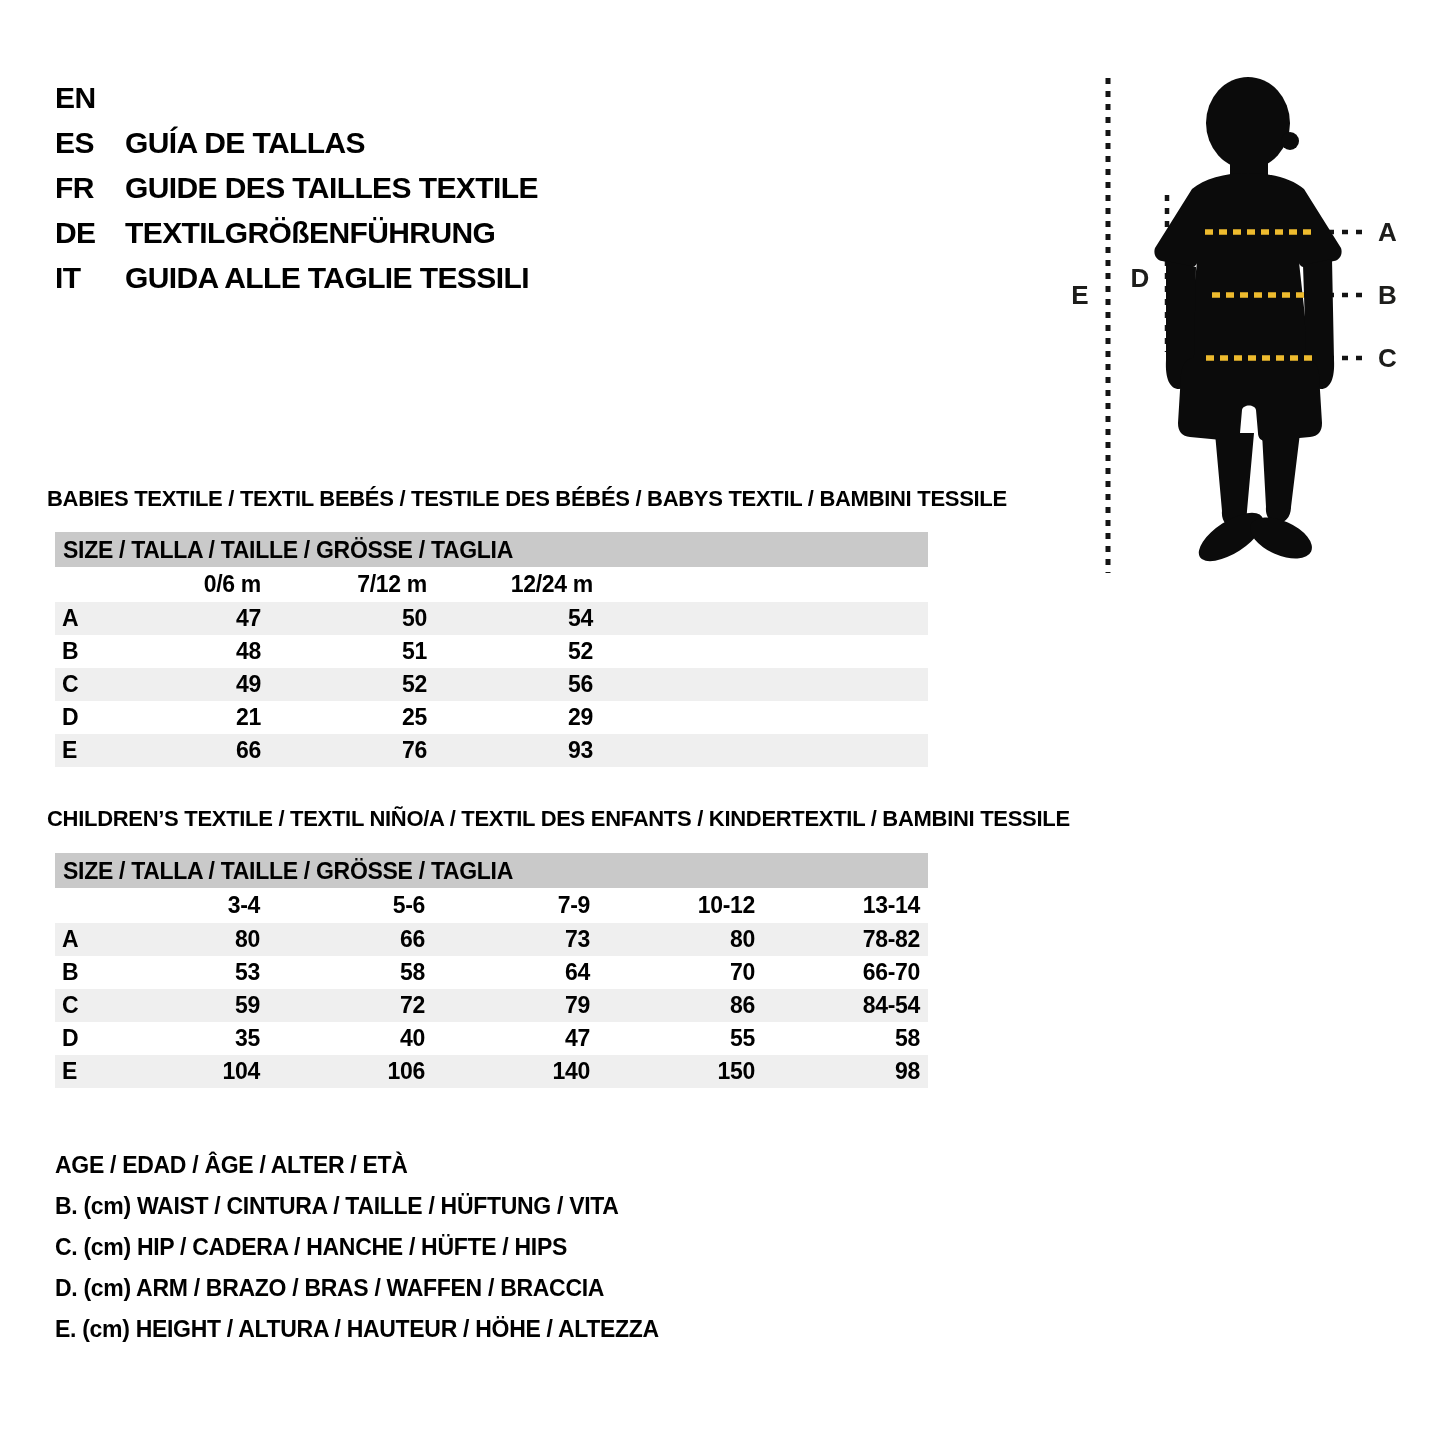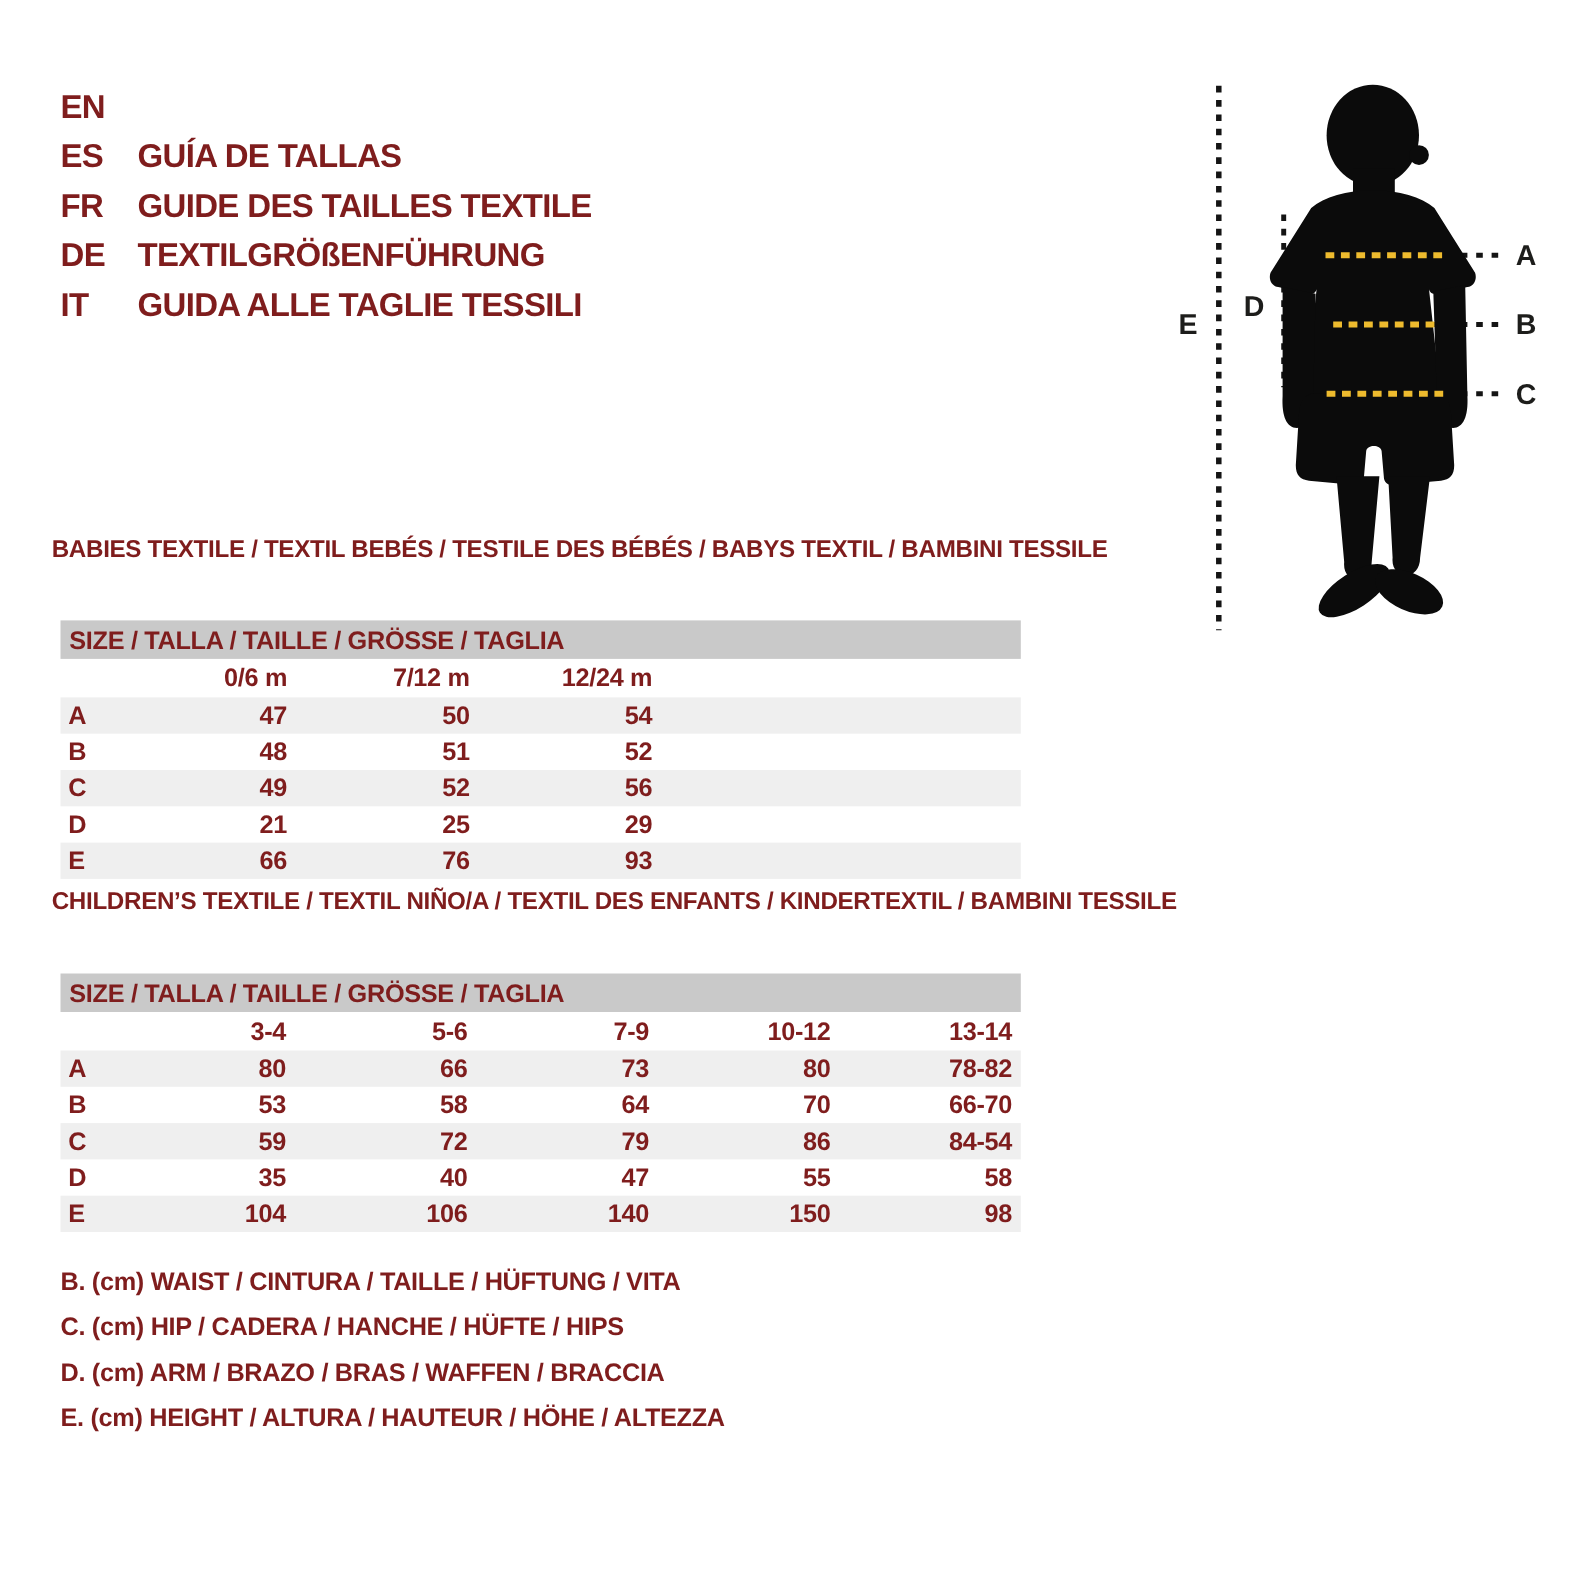--- a/index.html
+++ b/index.html
@@ -1,29 +1,29 @@
 <!DOCTYPE html>
 <html><head>
 <meta charset="utf-8">
 <style>
   html,body{margin:0;padding:0;background:#ffffff;}
   #canvas{
     position:relative;width:1445px;height:1445px;background:#ffffff;
-    font-family:"Liberation Sans",sans-serif;color:#7f1d1d;overflow:hidden;
+    font-family:"Liberation Sans",sans-serif;color:#000000;overflow:hidden;
   }
   
   .lang-header{position:absolute;left:55px;top:75px;}
   .lang-row{display:flex;height:45px;line-height:45px;font-weight:700;font-size:30px;letter-spacing:-0.6px;}
   .lang-code{width:70px;flex:0 0 70px;}
   
   .section-title{position:absolute;left:47px;font-size:22px;font-weight:700;letter-spacing:-0.3px;white-space:nowrap;}
   .babies-title{top:486px;}
   .children-title{top:806px;}
   
-  .size-table{position:absolute;left:55px;width:873px;font-weight:700;font-size:23px;letter-spacing:-0.3px;margin-top:32px;}
+  .size-table{position:absolute;left:55px;width:873px;font-weight:700;font-size:23px;letter-spacing:-0.3px;}
   .babies-table{top:532px;}
   .children-table{top:853px;}
   .size-bar{height:35px;line-height:36px;background:#c9c9c9;padding-left:8px;white-space:nowrap;}
   .trow{display:flex;height:33px;line-height:33px;}
   .trow.thead{height:35px;line-height:35px;}
   .trow.striped{background:#efefef;}
   .rlabel{flex:0 0 40px;width:40px;padding-left:7px;box-sizing:border-box;}
   .babies-table .cell{flex:0 0 166px;width:166px;text-align:right;}
   .children-table .cell{flex:0 0 165px;width:165px;text-align:right;}
   
@@ -191,19 +191,20 @@
       <span class="rlabel">E</span>
       <span class="cell">104</span>
       <span class="cell">106</span>
       <span class="cell">140</span>
       <span class="cell">150</span>
       <span class="cell">98</span>
     </div>
   </div>
 
   <div class="legend">
+    <div class="legend-line">AGE / EDAD / ÂGE / ALTER / ETÀ</div>
     <div class="legend-line">B. (cm) WAIST / CINTURA / TAILLE / HÜFTUNG / VITA</div>
     <div class="legend-line">C. (cm) HIP / CADERA / HANCHE / HÜFTE / HIPS</div>
     <div class="legend-line">D. (cm) ARM / BRAZO / BRAS / WAFFEN / BRACCIA</div>
     <div class="legend-line">E. (cm) HEIGHT / ALTURA / HAUTEUR / HÖHE / ALTEZZA</div>
   </div>
 
 </div>
 
 </body></html>

